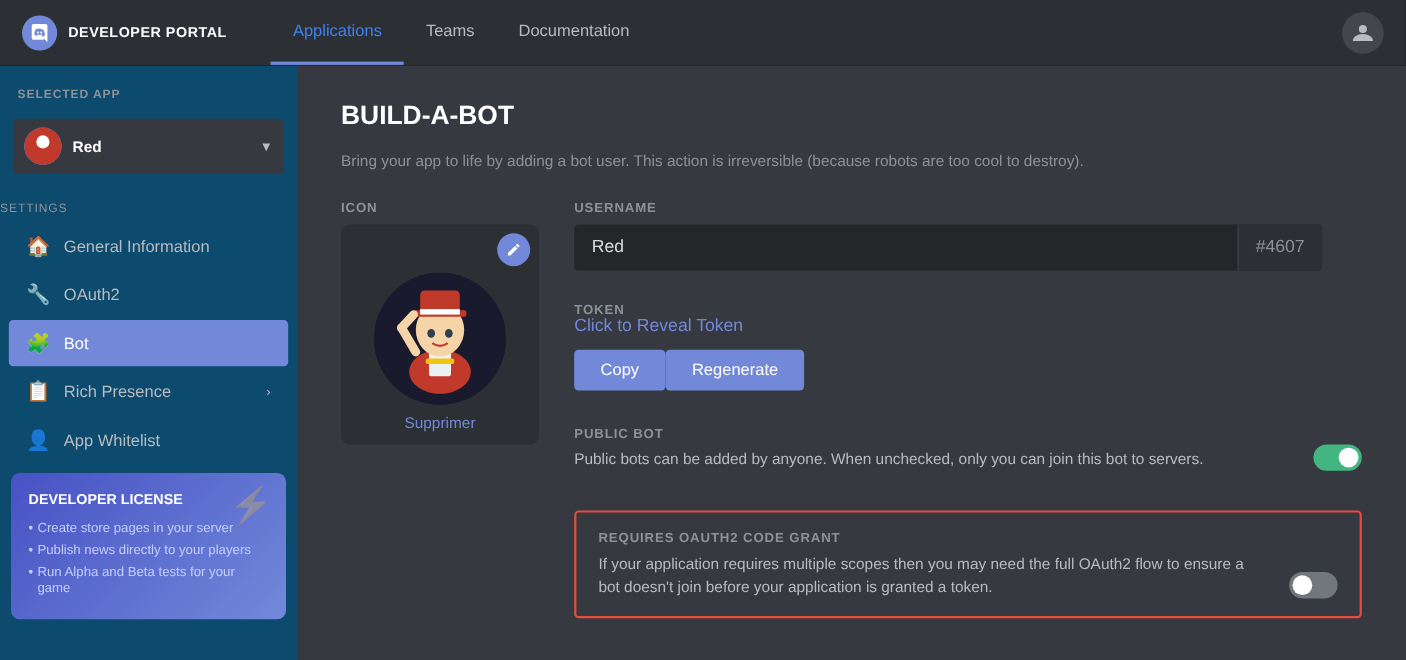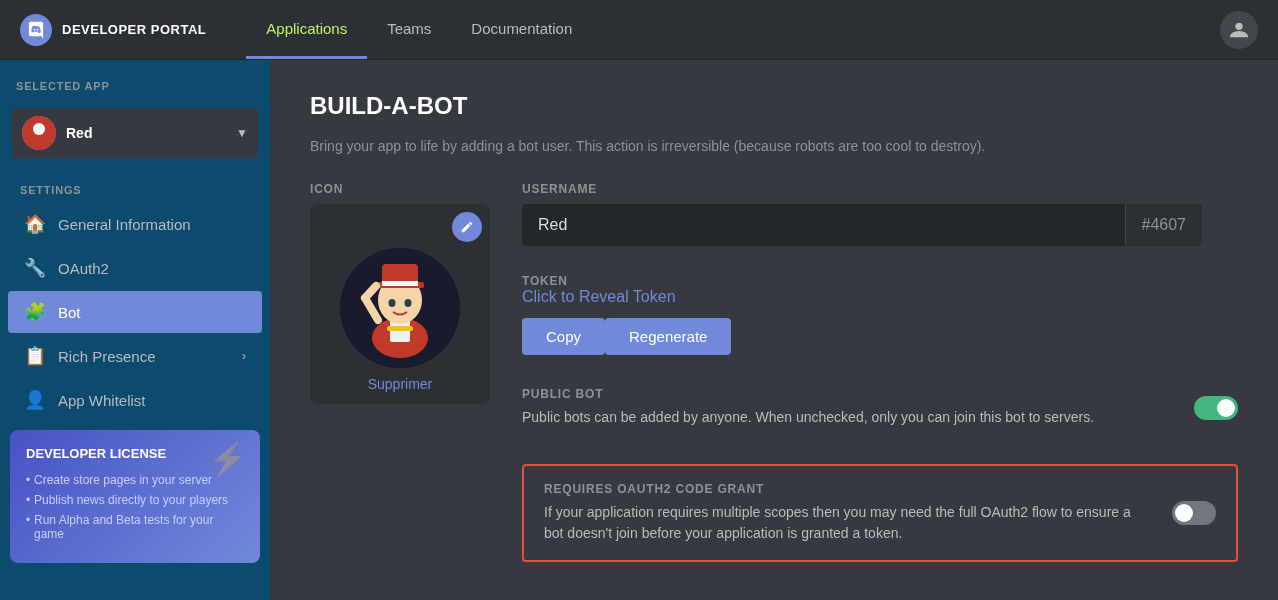--- a/index.html
+++ b/index.html
@@ -56,21 +56,21 @@
       display: flex;
       align-items: center;
       padding: 0 20px;
       color: #b9bbbe;
       font-size: 15px;
       cursor: pointer;
       border-bottom: 3px solid transparent;
       text-decoration: none;
     }
     .nav-link.active {
-      color: #bef264;
+      color: #3b82f6;
       border-bottom: 3px solid #7289da;
     }
     .nav-right {
       margin-left: auto;
     }
     .avatar-circle {
       width: 38px;
       height: 38px;
       border-radius: 50%;
       background: #43464c;
@@ -132,25 +132,25 @@
       font-weight: 600;
       flex: 1;
     }
     .chevron-down {
       color: #b9bbbe;
       font-size: 12px;
     }
 
     .settings-label {
       font-size: 11px;
-      font-weight: 700;
+      font-weight: 400;
       color: #8e9297;
       letter-spacing: 0.8px;
       text-transform: uppercase;
-      padding: 18px 16px 6px 20px;
+      padding: 18px 16px 6px 0;
     }
 
     .sidebar-item {
       display: flex;
       align-items: center;
       padding: 10px 16px;
       cursor: pointer;
       border-radius: 4px;
       margin: 1px 8px;
       color: #b9bbbe;
@@ -335,21 +335,21 @@
       border-radius: 4px;
       padding: 10px 24px;
       font-size: 15px;
       font-weight: 500;
       cursor: pointer;
     }
 
     
     .setting-row {
       display: flex;
-      align-items: center;
+      align-items: flex-end;
       justify-content: space-between;
       margin-bottom: 24px;
     }
     .setting-info {
       flex: 1;
       padding-right: 24px;
     }
     .setting-title {
       font-size: 12px;
       font-weight: 700;

